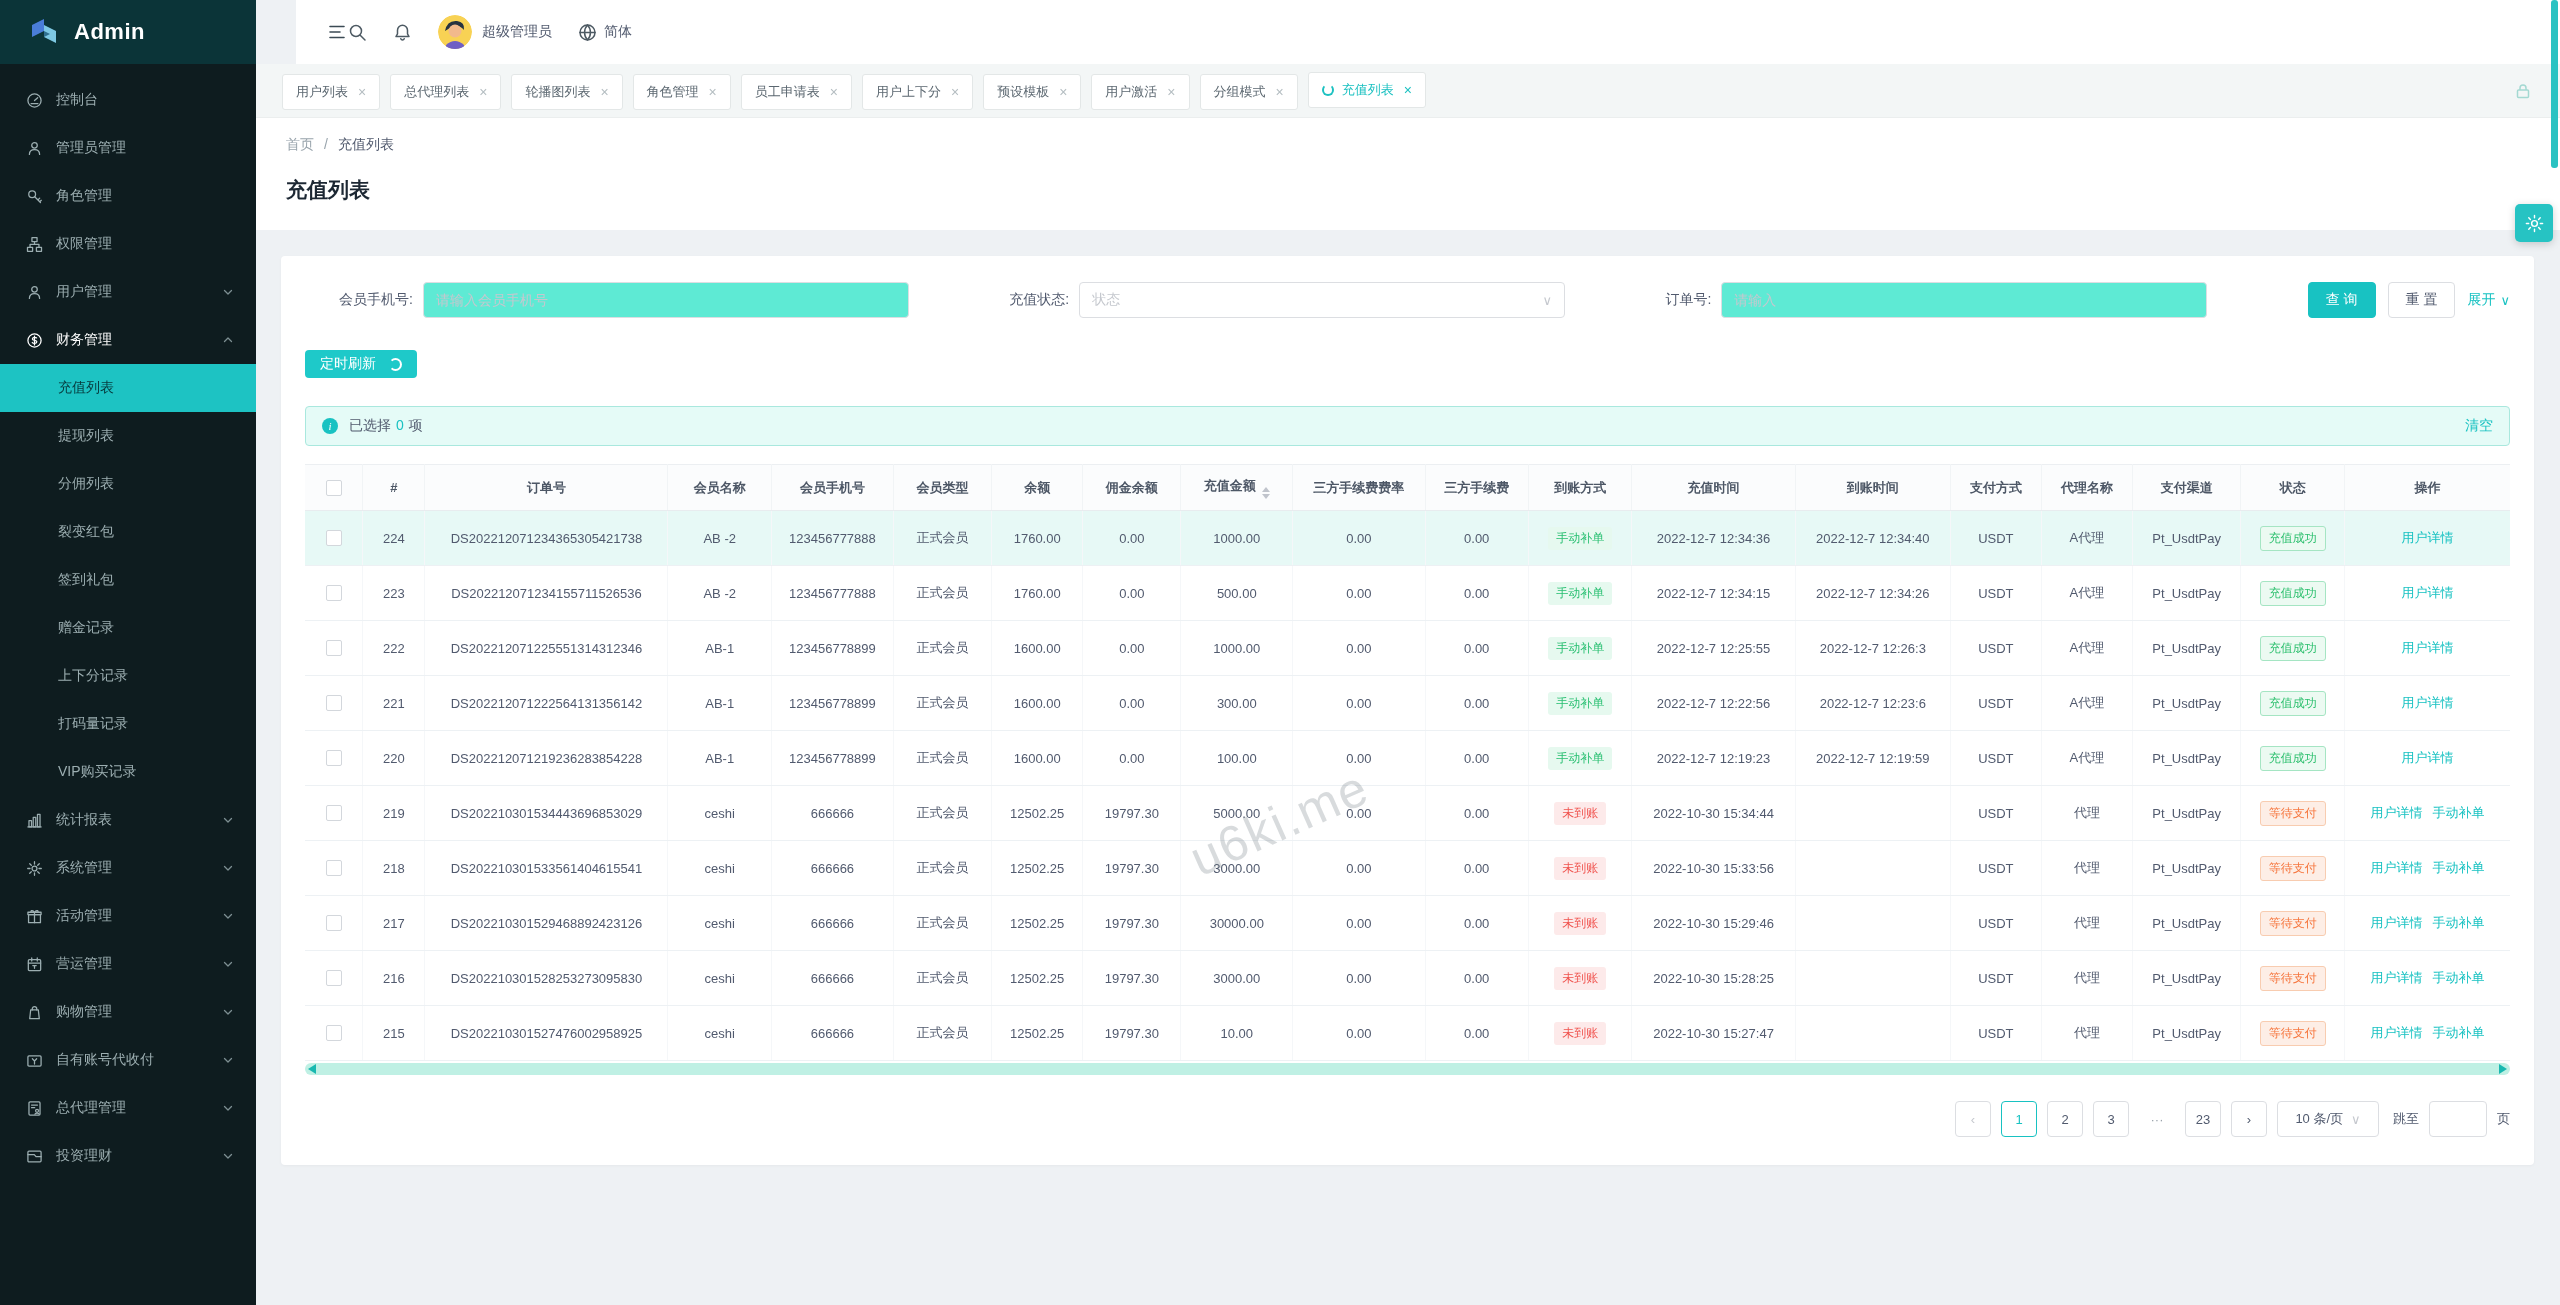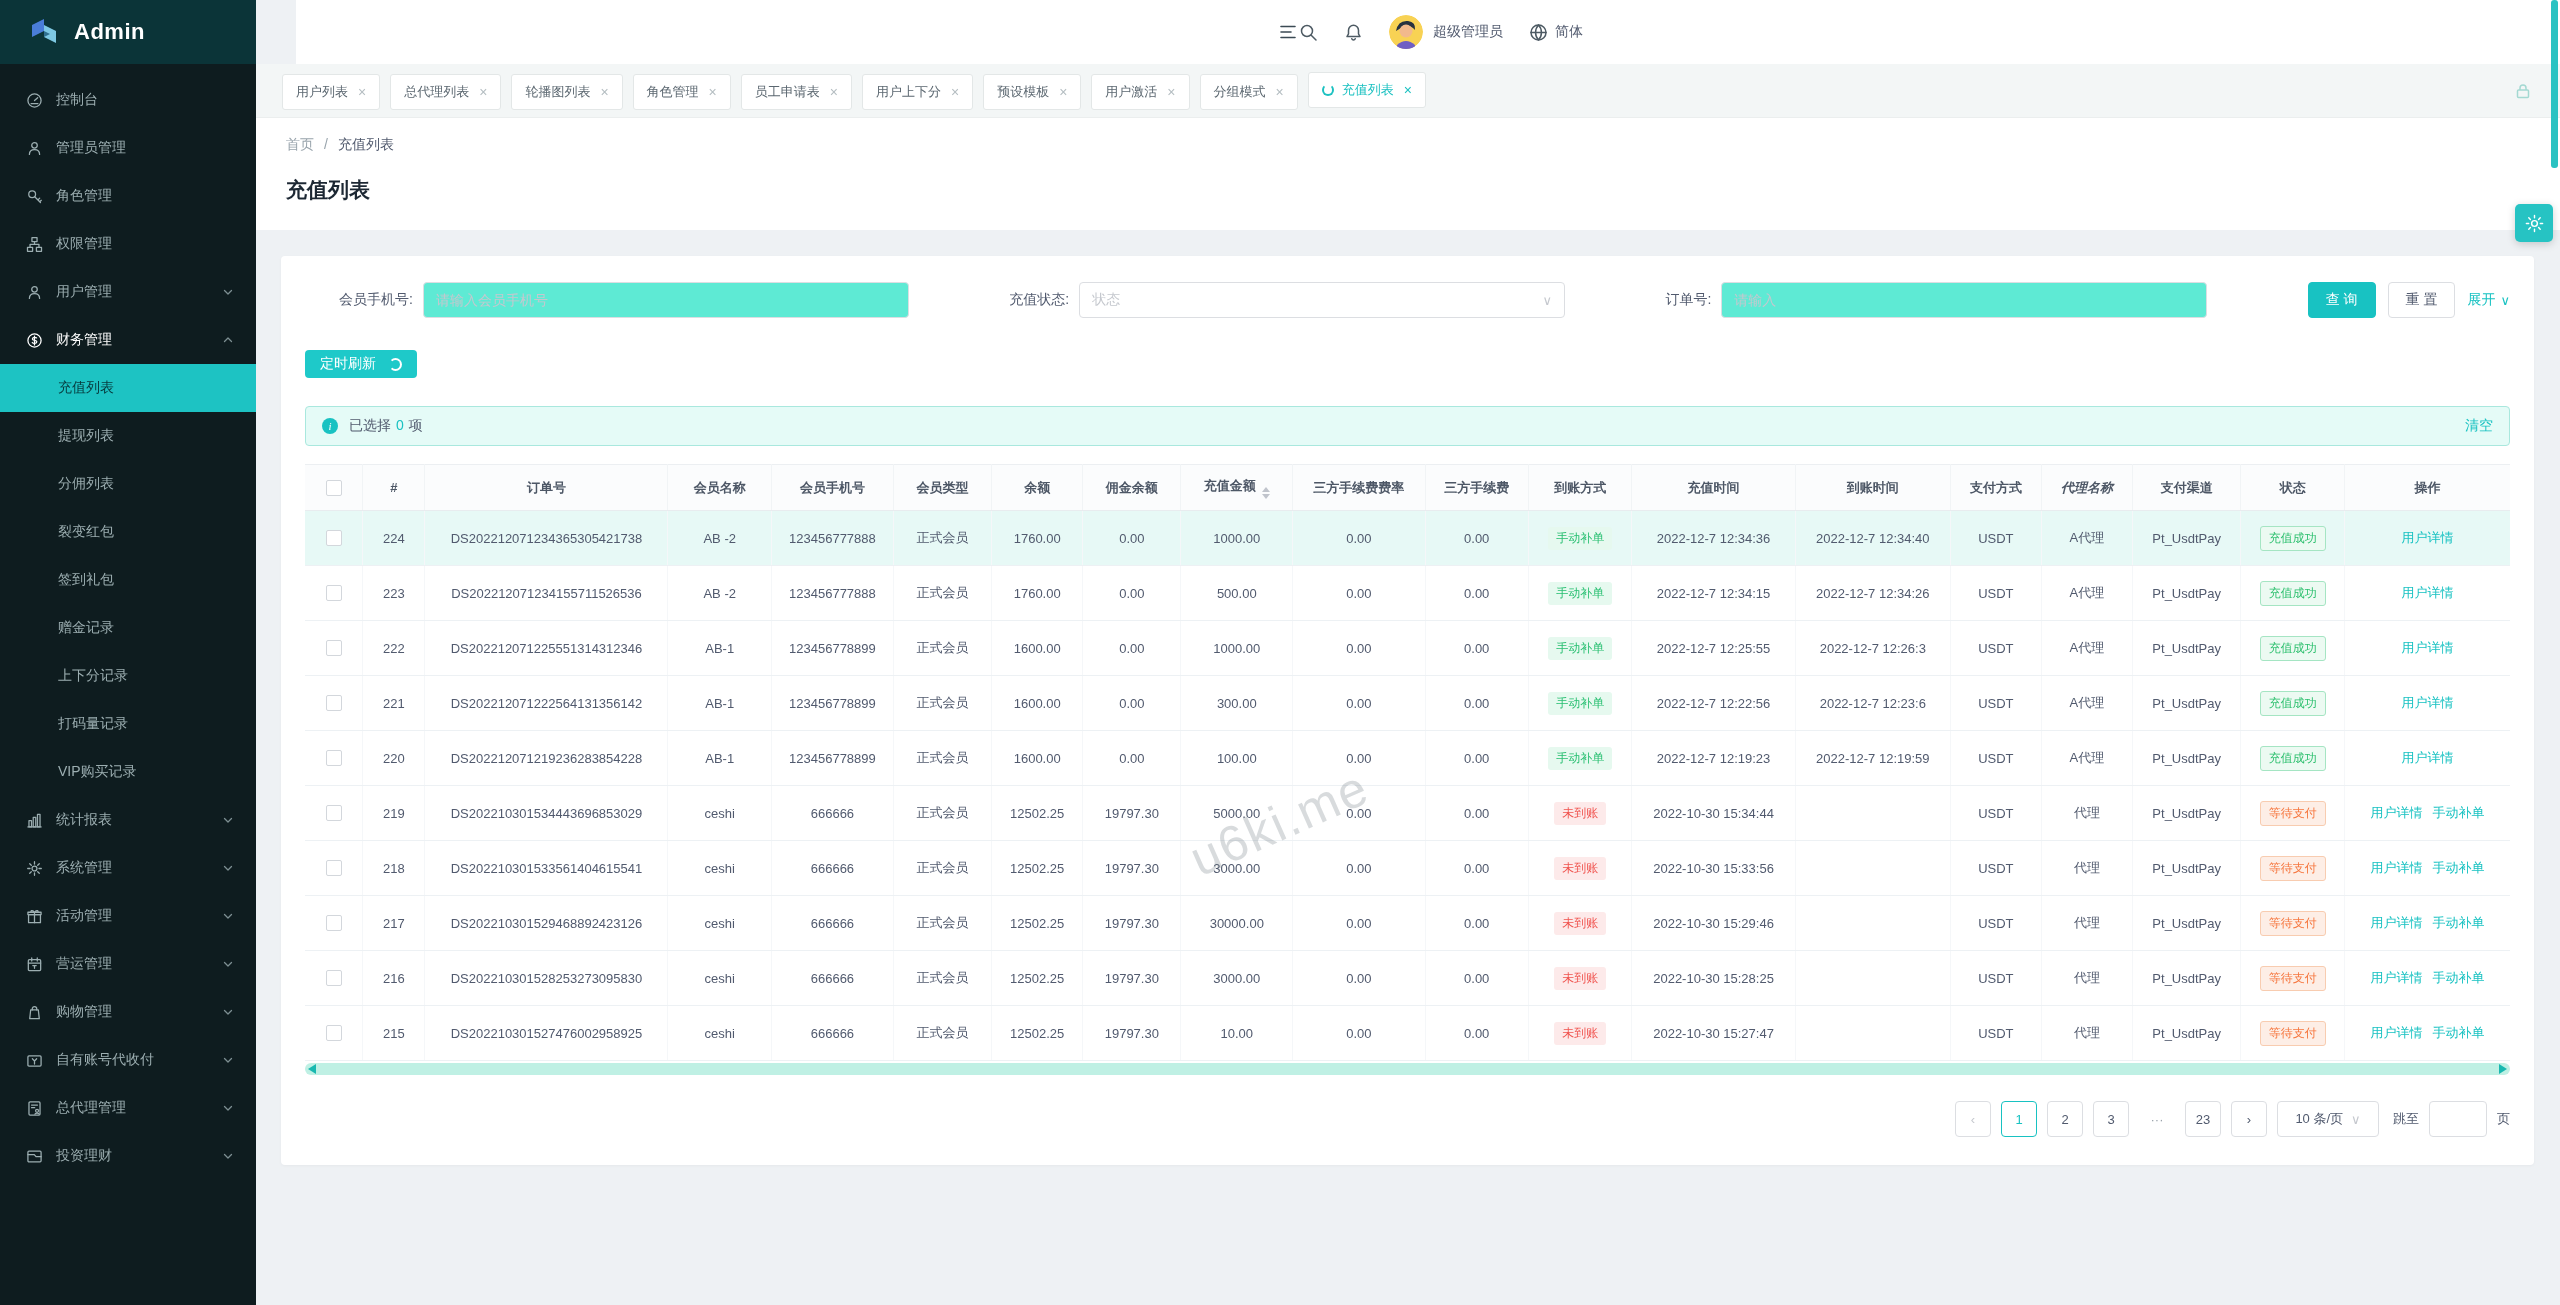--- a/index.html
+++ b/index.html
@@ -19,21 +19,21 @@
   .mi-icon svg{width:17px;height:17px;fill:none;stroke:currentColor;stroke-width:1.2;stroke-linecap:round;stroke-linejoin:round;}
   .mi-label{flex:1;white-space:nowrap;overflow:hidden;}
   .mi-caret{width:12px;height:12px;color:#7d8f92;display:flex;}
   .mi-caret svg{width:12px;height:12px;}
   .mi-caret.up{transform:rotate(180deg);}
   .sub-item{height:48px;display:flex;align-items:center;padding-left:58px;color:#9caeb1;font-size:14px;cursor:pointer;white-space:nowrap;}
   .sub-item.active{background:#1dc3c3;color:#073a3d;}
 
   
   .main{flex:1;display:flex;flex-direction:column;min-width:0;}
-  .topbar{height:64px;background:#ffffff;flex:none;display:flex;align-items:center;justify-content:center;padding:0 26px 0 30px;margin-left:40px;}
+  .topbar{height:64px;background:#ffffff;flex:none;display:flex;align-items:center;justify-content:flex-start;padding:0 26px 0 30px;margin-left:40px;}
   .collapse-btn{width:22px;height:22px;color:#3b4a54;cursor:pointer;}
   .collapse-btn svg{width:22px;height:22px;stroke:currentColor;fill:none;stroke-width:1.6;stroke-linecap:round;}
   .topbar-right{display:flex;align-items:center;gap:26px;}
   .tb-icon{width:19px;height:19px;color:#4d5a63;cursor:pointer;display:flex;}
   .tb-icon svg{width:19px;height:19px;fill:none;stroke:currentColor;stroke-width:1.5;stroke-linecap:round;stroke-linejoin:round;}
   .user-chip{display:flex;align-items:center;gap:10px;cursor:pointer;}
   .avatar{width:34px;height:34px;border-radius:50%;overflow:hidden;flex:none;}
   .user-name{font-size:14px;color:#515a6e;}
   .lang-chip{display:flex;align-items:center;gap:7px;cursor:pointer;font-size:14px;color:#515a6e;}
 
@@ -495,21 +495,21 @@
                 <th style="width: 108px;">充值金额<span class="sort-carets">
                     <span class="caret-up"></span>
                     <span class="caret-down"></span>
                   </span></th>
                 <th style="width: 128px;">三方手续费费率</th>
                 <th style="width: 100px;">三方手续费</th>
                 <th style="width: 100px;">到账方式</th>
                 <th style="width: 158px;">充值时间</th>
                 <th style="width: 150px;">到账时间</th>
                 <th style="width: 88px;">支付方式</th>
-                <th style="width: 88px; font-style: italic;">代理名称</th>
+                <th style="width: 88px;">代理名称</th>
                 <th style="width: 105px;">支付渠道</th>
                 <th style="width: 100px;">状态</th>
                 <th style="width: 160px;">操作</th>
               </tr>
             </thead>
           <tbody id="tbody">
               <tr class="hl">
                 <td>
                   <div class="checkbox"></div>
                 </td>

